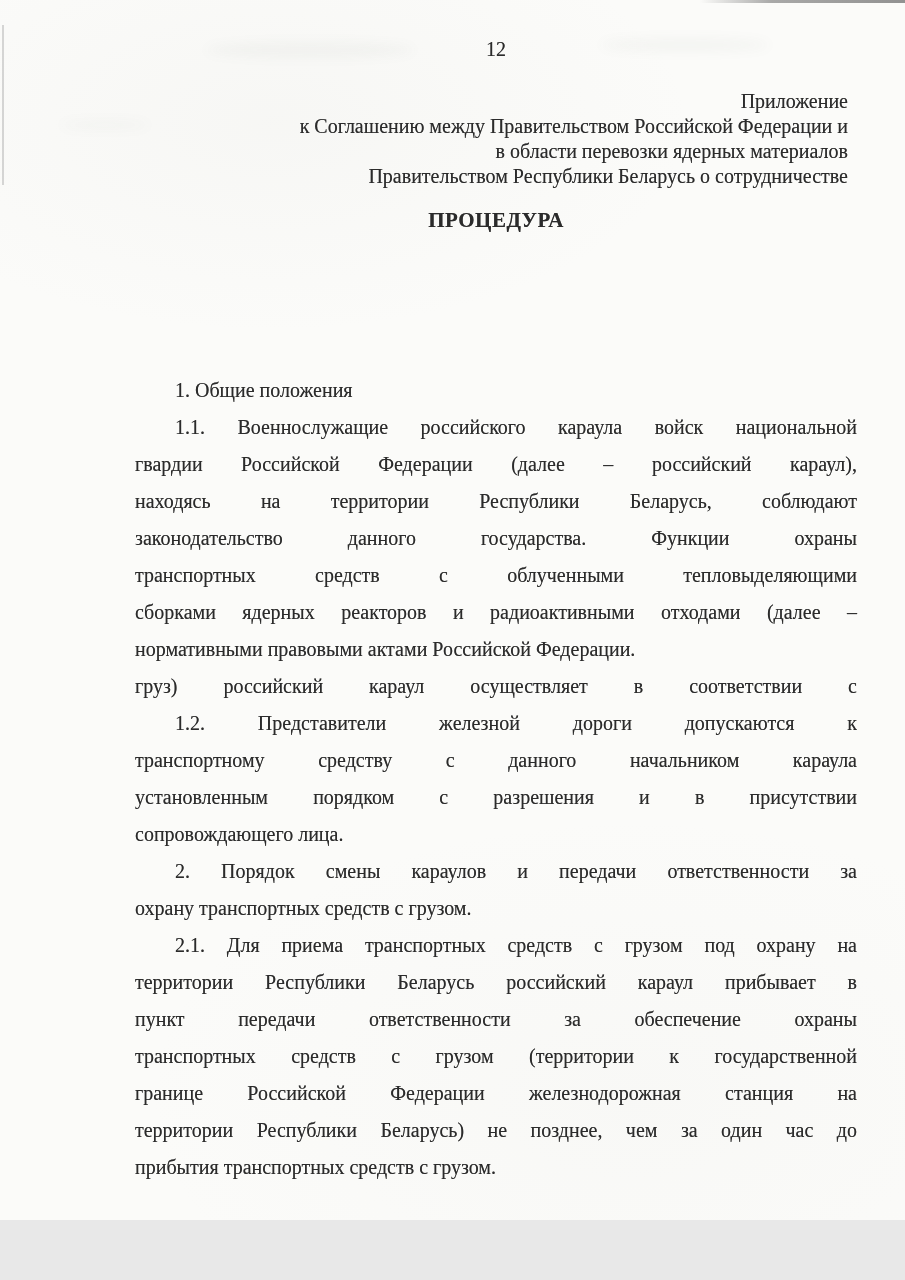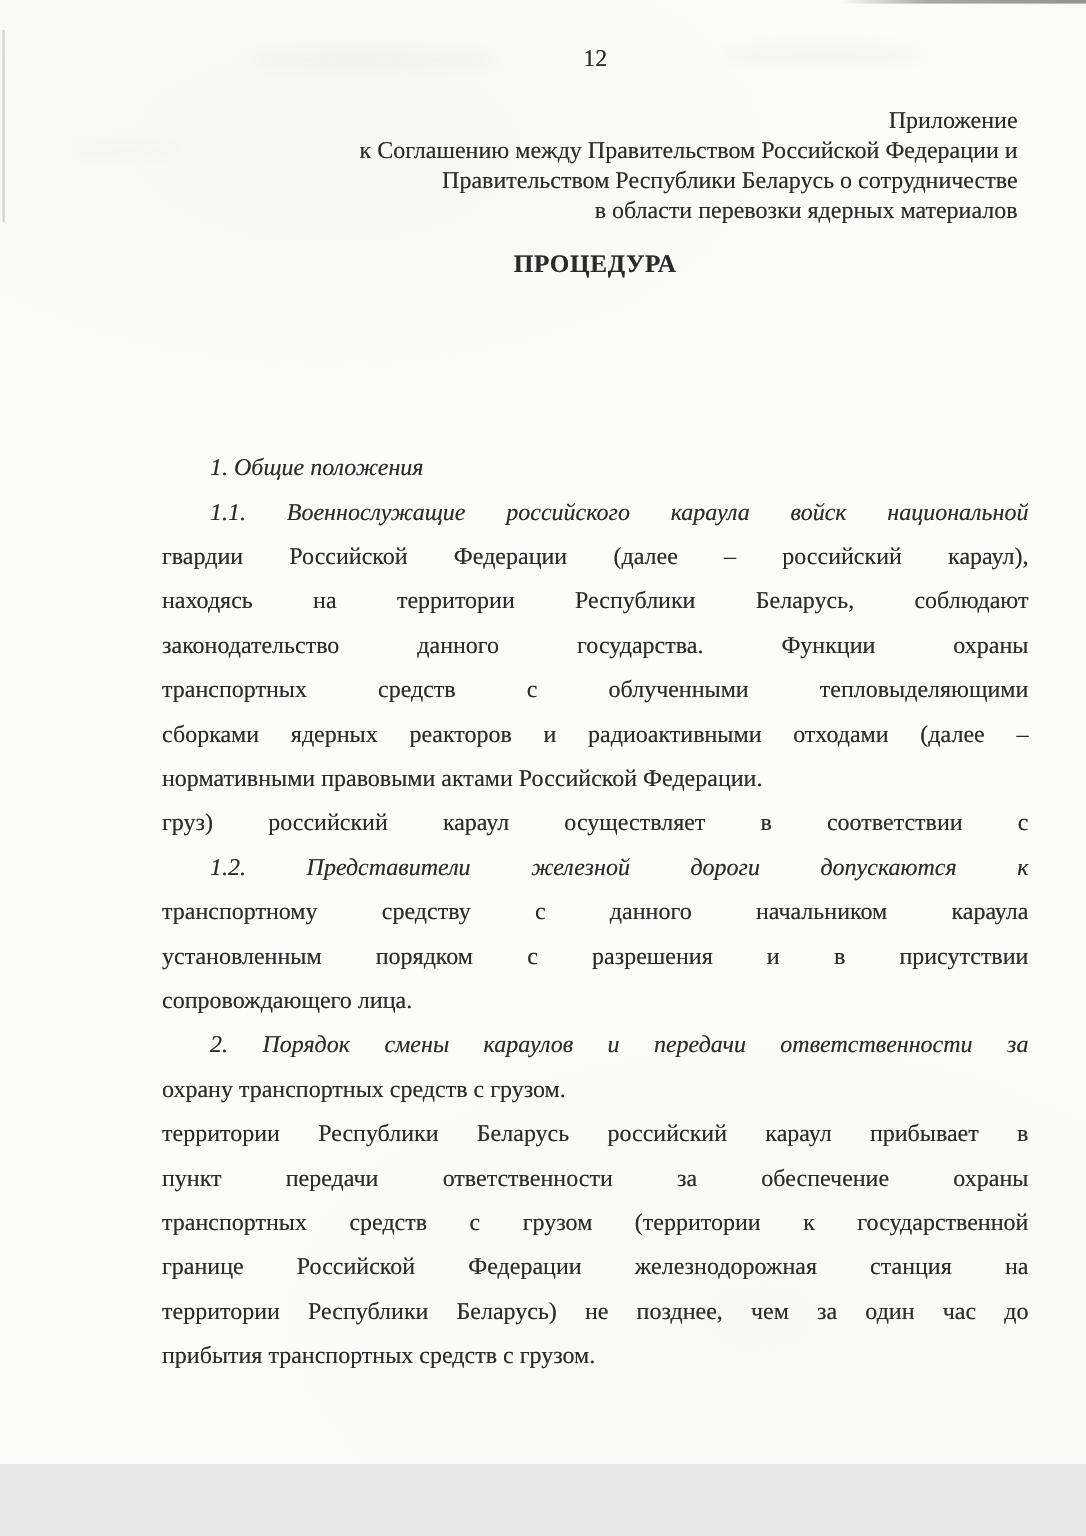--- a/index.html
+++ b/index.html
@@ -48,21 +48,21 @@
     font-size: 20px; line-height: 37px;
     letter-spacing: 0.2px;
   }
   .doc-body {
     position: absolute;
     top: 372px; left: 135px; width: 722px;
     font-size: 20px; line-height: 37px;
   }
   .body-line { white-space: normal; }
   .body-line.justified { text-align: justify; text-align-last: justify; }
-  .body-line.first-line { text-indent: 40px; font-style: italic; }
+  .body-line.first-line { text-indent: 40px; }
   
   .artifact { position: absolute; pointer-events: none; }
   .edge-line-top-right {
     top: 0; left: 700px; width: 205px; height: 3px;
     background: linear-gradient(to right, rgba(140,140,140,0), rgba(125,125,125,0.65) 35%, rgba(110,110,110,0.75));
   }
   .edge-line-left {
     top: 25px; left: 2px; width: 2px; height: 160px;
     background: rgba(175,175,175,0.5);
   }
@@ -90,22 +90,22 @@
   <div class="artifact edge-line-bottom-left"></div>
   <div class="artifact ghost ghost-1"></div>
   <div class="artifact ghost ghost-2"></div>
   <div class="artifact ghost ghost-3"></div>
 
   <div class="page-number txt">12</div>
 
   <div class="doc-header txt">
       <div>Приложение</div>
       <div>к Соглашению между Правительством Российской Федерации и</div>
+      <div>в области перевозки ядерных материалов</div>
       <div>Правительством Республики Беларусь о сотрудничестве</div>
-      <div>в области перевозки ядерных материалов</div>
     </div>
 
   <div class="doc-title txt">ПРОЦЕДУРА</div>
 
 
   <div class="doc-body txt">
       <div class="paragraph">
         <div class="body-line first-line">1. Общие положения</div>
       </div>
       <div class="paragraph">
@@ -122,20 +122,21 @@
         <div class="body-line first-line justified">1.2. Представители железной дороги допускаются к</div>
         <div class="body-line justified">транспортному средству с данного начальником караула</div>
         <div class="body-line justified">установленным порядком с разрешения и в присутствии</div>
         <div class="body-line">сопровождающего лица.</div>
       </div>
       <div class="paragraph">
         <div class="body-line first-line justified">2. Порядок смены караулов и передачи ответственности за</div>
         <div class="body-line">охрану транспортных средств с грузом.</div>
       </div>
       <div class="paragraph">
+        <div class="body-line first-line justified">2.1. Для приема транспортных средств с грузом под охрану на</div>
         <div class="body-line justified">территории Республики Беларусь российский караул прибывает в</div>
         <div class="body-line justified">пункт передачи ответственности за обеспечение охраны</div>
         <div class="body-line justified">транспортных средств с грузом (территории к государственной</div>
         <div class="body-line justified">границе Российской Федерации железнодорожная станция на</div>
         <div class="body-line justified">территории Республики Беларусь) не позднее, чем за один час до</div>
         <div class="body-line">прибытия транспортных средств с грузом.</div>
       </div>
     </div>
 
 </div>

